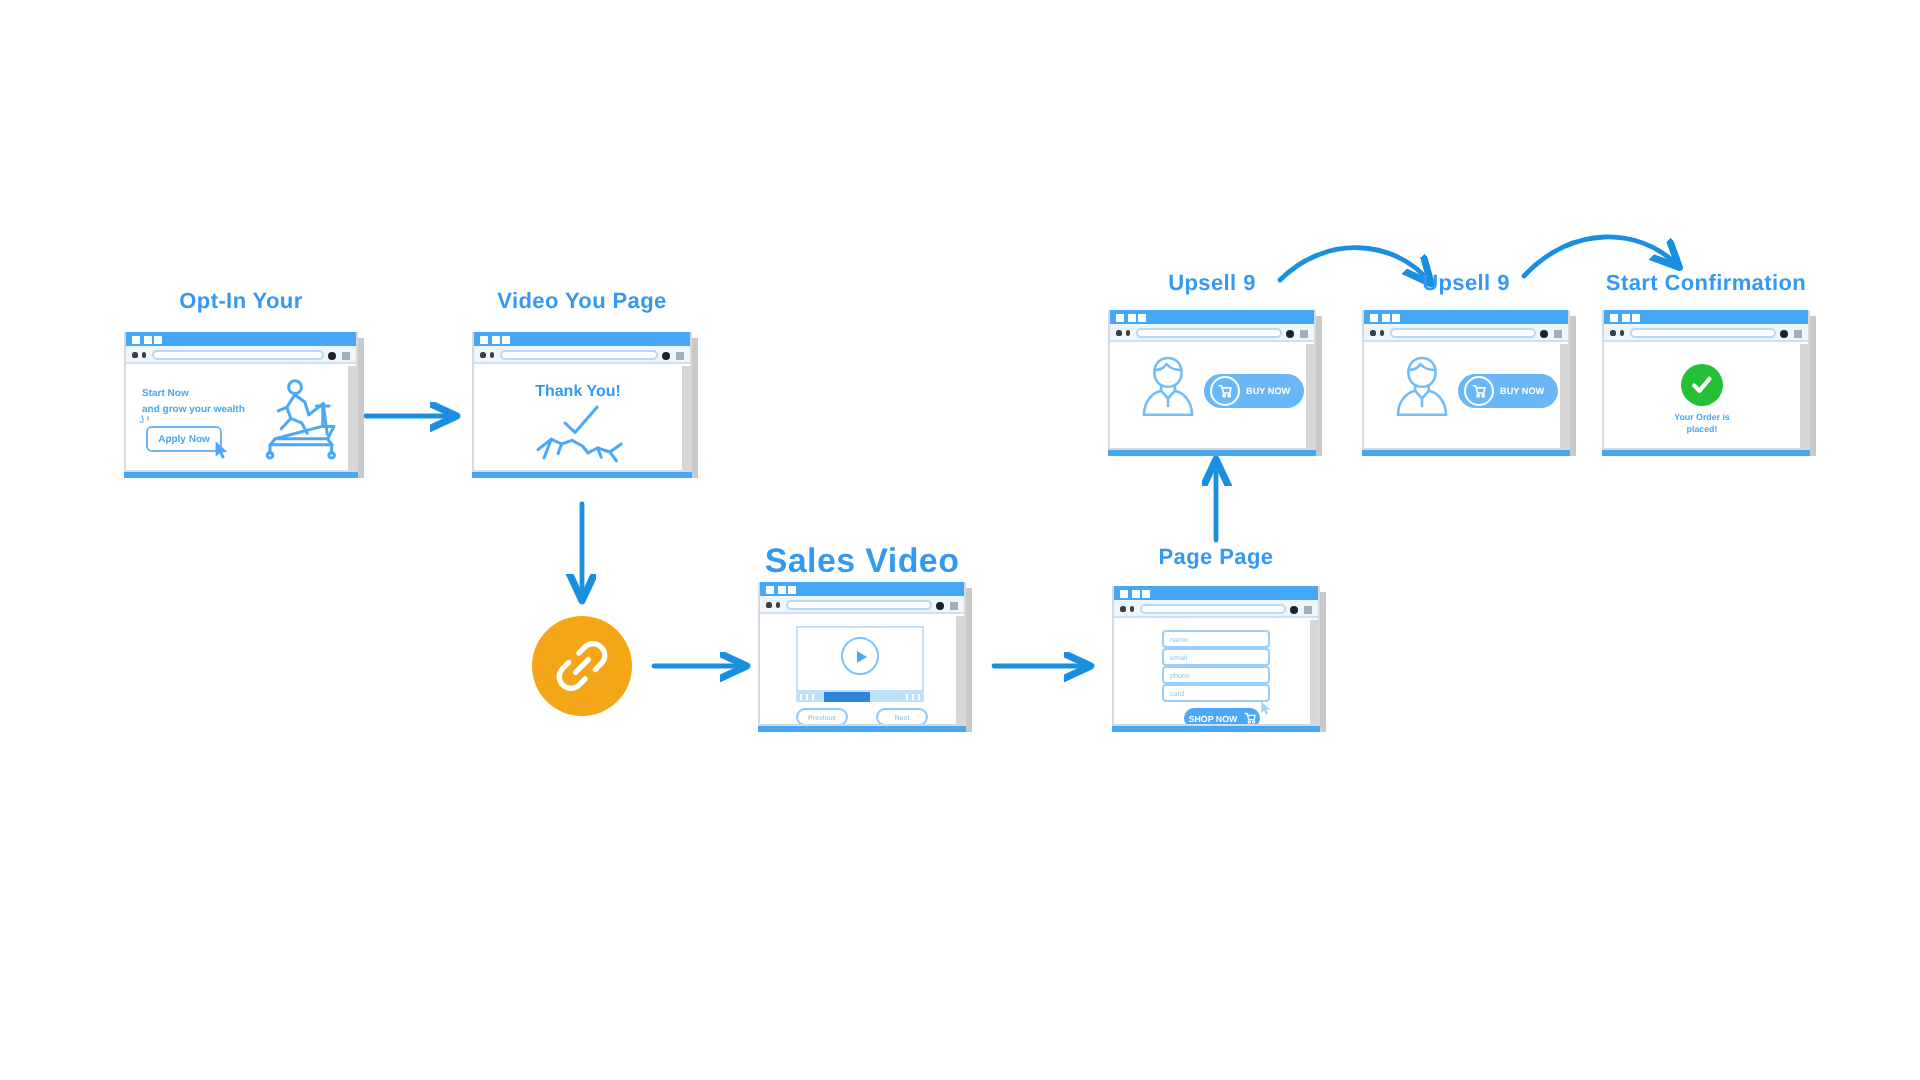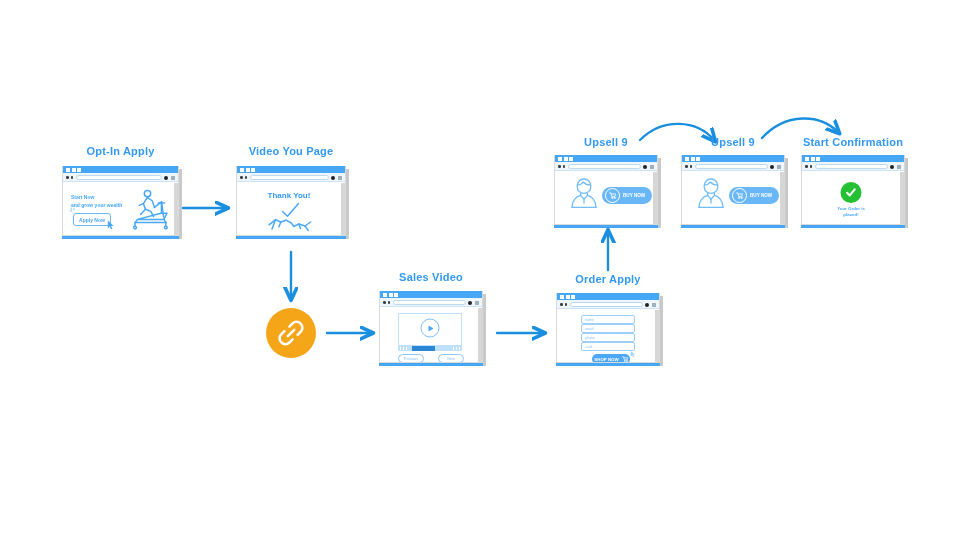--- a/index.html
+++ b/index.html
@@ -110,21 +110,21 @@
       <line x1="291" y1="252" x2="291" y2="298" marker-end="url(#ah)"></line>
       <line x1="327" y1="333" x2="371" y2="333" marker-end="url(#ah)"></line>
       <line x1="497" y1="333" x2="543" y2="333" marker-end="url(#ah)"></line>
       <line x1="608" y1="270" x2="608" y2="232" marker-end="url(#ah)"></line>
       <path d="M640,140 C663,117 697,120 714,140" marker-end="url(#ah)"></path>
       <path d="M762,138 C786,112 820,114 838,132" marker-end="url(#ah)"></path>
     </g>
   </svg>
 
   <div class="node" style="left:62px;top:145px;width:117px;">
-    <div class="node-title" style="top:0;font-size:11px;">Opt-In Apply</div>
+    <div class="node-title" style="top:0;font-size:11px;">Opt-In Your</div>
     <div class="win-shadow" style="left:3px;top:24px;width:117px;height:70px;"></div>
     <div class="win" style="left:0;top:21px;width:117px;height:70px;">
       <div class="titlebar">
         <div class="tabs">
           <div class="tab"></div>
           <div class="tab"></div>
           <div class="tab"></div>
         </div>
       </div>
       <div class="toolbar" style="top:7px;">
@@ -214,21 +214,21 @@
     <svg width="30" height="30" viewBox="0 0 30 30">
       <g fill="none" stroke="#ffffff" stroke-width="2.6" stroke-linecap="round">
         <path d="M11.8,18.2 L18.2,11.8"></path>
         <path d="M13.4,8.6 L16.4,5.6 C18.8,3.2 22.4,3.2 24.6,5.6 C27.0,7.8 27.0,11.4 24.6,13.8 L21.6,16.8"></path>
         <path d="M16.6,21.4 L13.6,24.4 C11.2,26.8 7.6,26.8 5.4,24.4 C3.0,22.2 3.0,18.6 5.4,16.2 L8.4,13.2"></path>
       </g>
     </svg>
   </div>
 
   <div class="node" style="left:379px;top:271px;width:104px;">
-    <div class="node-title" style="top:0;font-size:11px;">Sales Video</div>
+    <div class="node-title" style="top:0;font-size:17px;">Sales Video</div>
     <div class="win-shadow" style="left:3px;top:23px;width:104px;height:72px;"></div>
     <div class="win" style="left:0;top:20px;width:104px;height:72px;">
       <div class="titlebar">
         <div class="tabs">
           <div class="tab"></div>
           <div class="tab"></div>
           <div class="tab"></div>
         </div>
       </div>
       <div class="toolbar" style="top:7px;">
@@ -255,21 +255,21 @@
           <div class="seek-tick" style="left:61px;"></div>
         </div>
         <div class="pill" style="left:18px;top:46px;width:24px;height:7px;font-size:3.6px;">Previous</div>
         <div class="pill" style="left:58px;top:46px;width:24px;height:7px;font-size:3.6px;">Next</div>
       </div>
     </div>
     <div class="win-bottom" style="left:0;top:92px;width:104px;height:3px;"></div>
   </div>
 
   <div class="node" style="left:556px;top:273px;width:104px;">
-    <div class="node-title" style="top:0;font-size:11px;">Order Apply</div>
+    <div class="node-title" style="top:0;font-size:11px;">Page Page</div>
     <div class="win-shadow" style="left:3px;top:23px;width:104px;height:70px;"></div>
     <div class="win" style="left:0;top:20px;width:104px;height:70px;">
       <div class="titlebar">
         <div class="tabs">
           <div class="tab"></div>
           <div class="tab"></div>
           <div class="tab"></div>
         </div>
       </div>
       <div class="toolbar" style="top:7px;">

